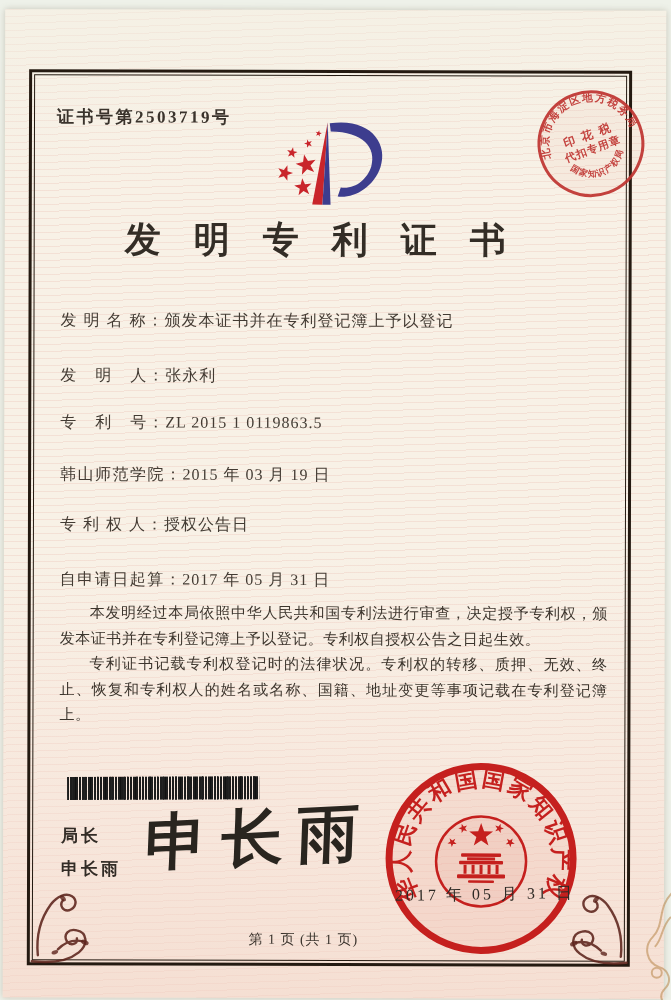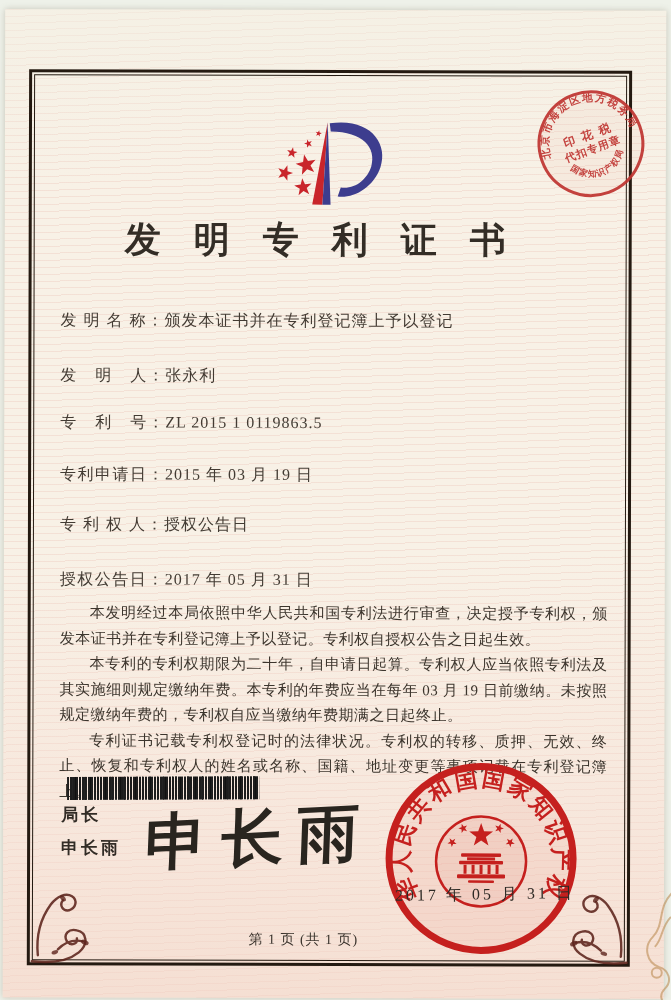--- a/index.html
+++ b/index.html
@@ -53,21 +53,21 @@
   }
   .body-text p { text-indent:2em; margin:0; }
   .barcode {
     left:64px; top:767px; width:192px; height:23px;
     transform:rotate(-0.4deg);
     background:
       repeating-linear-gradient(90deg,#1d1d1d 0 1.5px,rgba(0,0,0,0) 1.5px 3px),
       repeating-linear-gradient(90deg,#111 0 1px,rgba(0,0,0,0) 1px 7.5px),
       repeating-linear-gradient(90deg,rgba(0,0,0,0) 0 4px,#222 4px 6px,rgba(0,0,0,0) 6px 13px);
   }
-  .director { left:58px; top:789px; font-size:17px; font-weight:700; color:#322c26; line-height:33px; letter-spacing:3px; }
+  .director { left:58px; top:810px; font-size:17px; font-weight:700; color:#322c26; line-height:33px; letter-spacing:3px; }
   .signature {
     left:142px; top:786px; font-size:62px; font-weight:600; color:#29251f;
     letter-spacing:14px; transform:rotate(-3deg) skewX(-5deg);
     font-family:"Liberation Serif","DejaVu Serif",serif;
     z-index:6;
   }
   .seal { left:378px; top:748px; width:200px; height:200px; z-index:7; }
   .seal-date {
     left:392px; top:874px; font-size:16px; color:#2e2a25;
     letter-spacing:3px; z-index:8; transform:rotate(-1deg);
@@ -81,20 +81,21 @@
 </style>
 </head>
 <body>
 
 <div class="paper">
 
   <div class="frame">
     <div class="inner-line"></div>
   </div>
 
+  <div class="abs cert-no">证书号第2503719号</div>
 
   <svg class="abs logo" viewBox="0 0 140 120" aria-hidden="true">
     <defs>
       <path id="star" d="M0,-10 L-2.35,-3.24 L-9.51,-3.09 L-3.8,1.24 L-5.88,8.09 L0,4 L5.88,8.09 L3.8,1.24 L9.51,-3.09 L2.35,-3.24 Z"></path>
     </defs>
     <g fill="#c9252b">
       <use href="#star" transform="translate(32,62) scale(1.05) rotate(-12)"></use>
       <use href="#star" transform="translate(11,70) scale(0.8) rotate(18)"></use>
       <use href="#star" transform="translate(29,84) scale(0.9) rotate(-6)"></use>
       <use href="#star" transform="translate(18,50) scale(0.55) rotate(10)"></use>
@@ -111,32 +112,31 @@
   <div class="abs field-row fr0">
     <span class="lbl">发 明 名 称：</span><span>颁发本证书并在专利登记簿上予以登记</span>
   </div>
   <div class="abs field-row fr1">
     <span class="lbl">发　明　人：</span><span>张永利</span>
   </div>
   <div class="abs field-row fr2">
     <span class="lbl">专　利　号：</span><span>ZL 2015 1 0119863.5</span>
   </div>
   <div class="abs field-row fr3">
-    <span class="lbl">专利申请日：</span><span>2015 年 03 月 19 日</span>
+    <span class="lbl">韩山师范学院：</span><span>2015 年 03 月 19 日</span>
   </div>
   <div class="abs field-row fr4">
     <span class="lbl">专 利 权 人：</span><span>授权公告日</span>
   </div>
   <div class="abs field-row fr5">
-    <span class="lbl">授权公告日：</span><span>2017 年 05 月 31 日</span>
+    <span class="lbl">自申请日起算：</span><span>2017 年 05 月 31 日</span>
   </div>
 
   <div class="abs body-text">
     <p>本发明经过本局依照中华人民共和国专利法进行审查，决定授予专利权，颁发本证书并在专利登记簿上予以登记。专利权自授权公告之日起生效。</p>
-    <p>本专利的专利权期限为二十年，自申请日起算。专利权人应当依照专利法及其实施细则规定缴纳年费。本专利的年费应当在每年 03 月 19 日前缴纳。未按照规定缴纳年费的，专利权自应当缴纳年费期满之日起终止。</p>
     <p>专利证书记载专利权登记时的法律状况。专利权的转移、质押、无效、终止、恢复和专利权人的姓名或名称、国籍、地址变更等事项记载在专利登记簿上。</p>
   </div>
 
   <div class="abs barcode"></div>
 
   <div class="abs director">
     <div>局长</div>
     <div>申长雨</div>
   </div>
 

